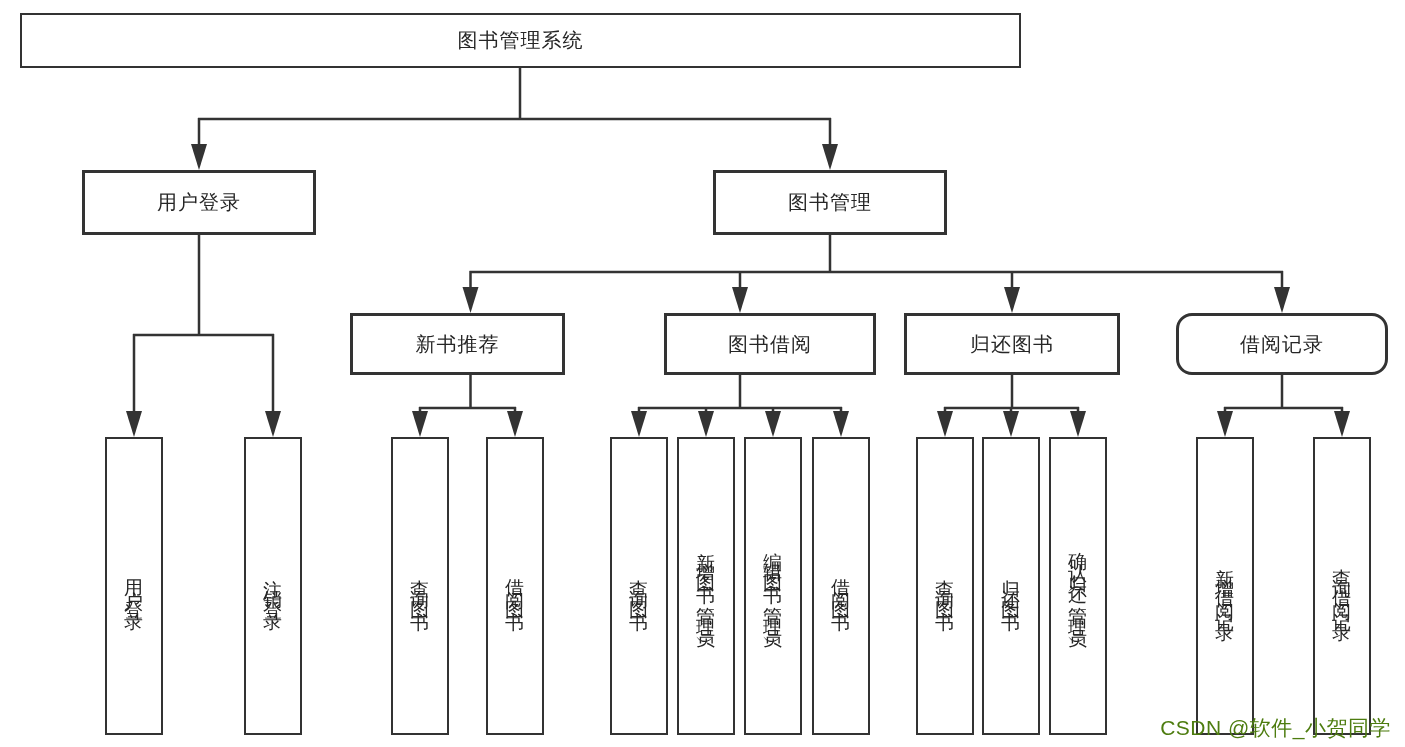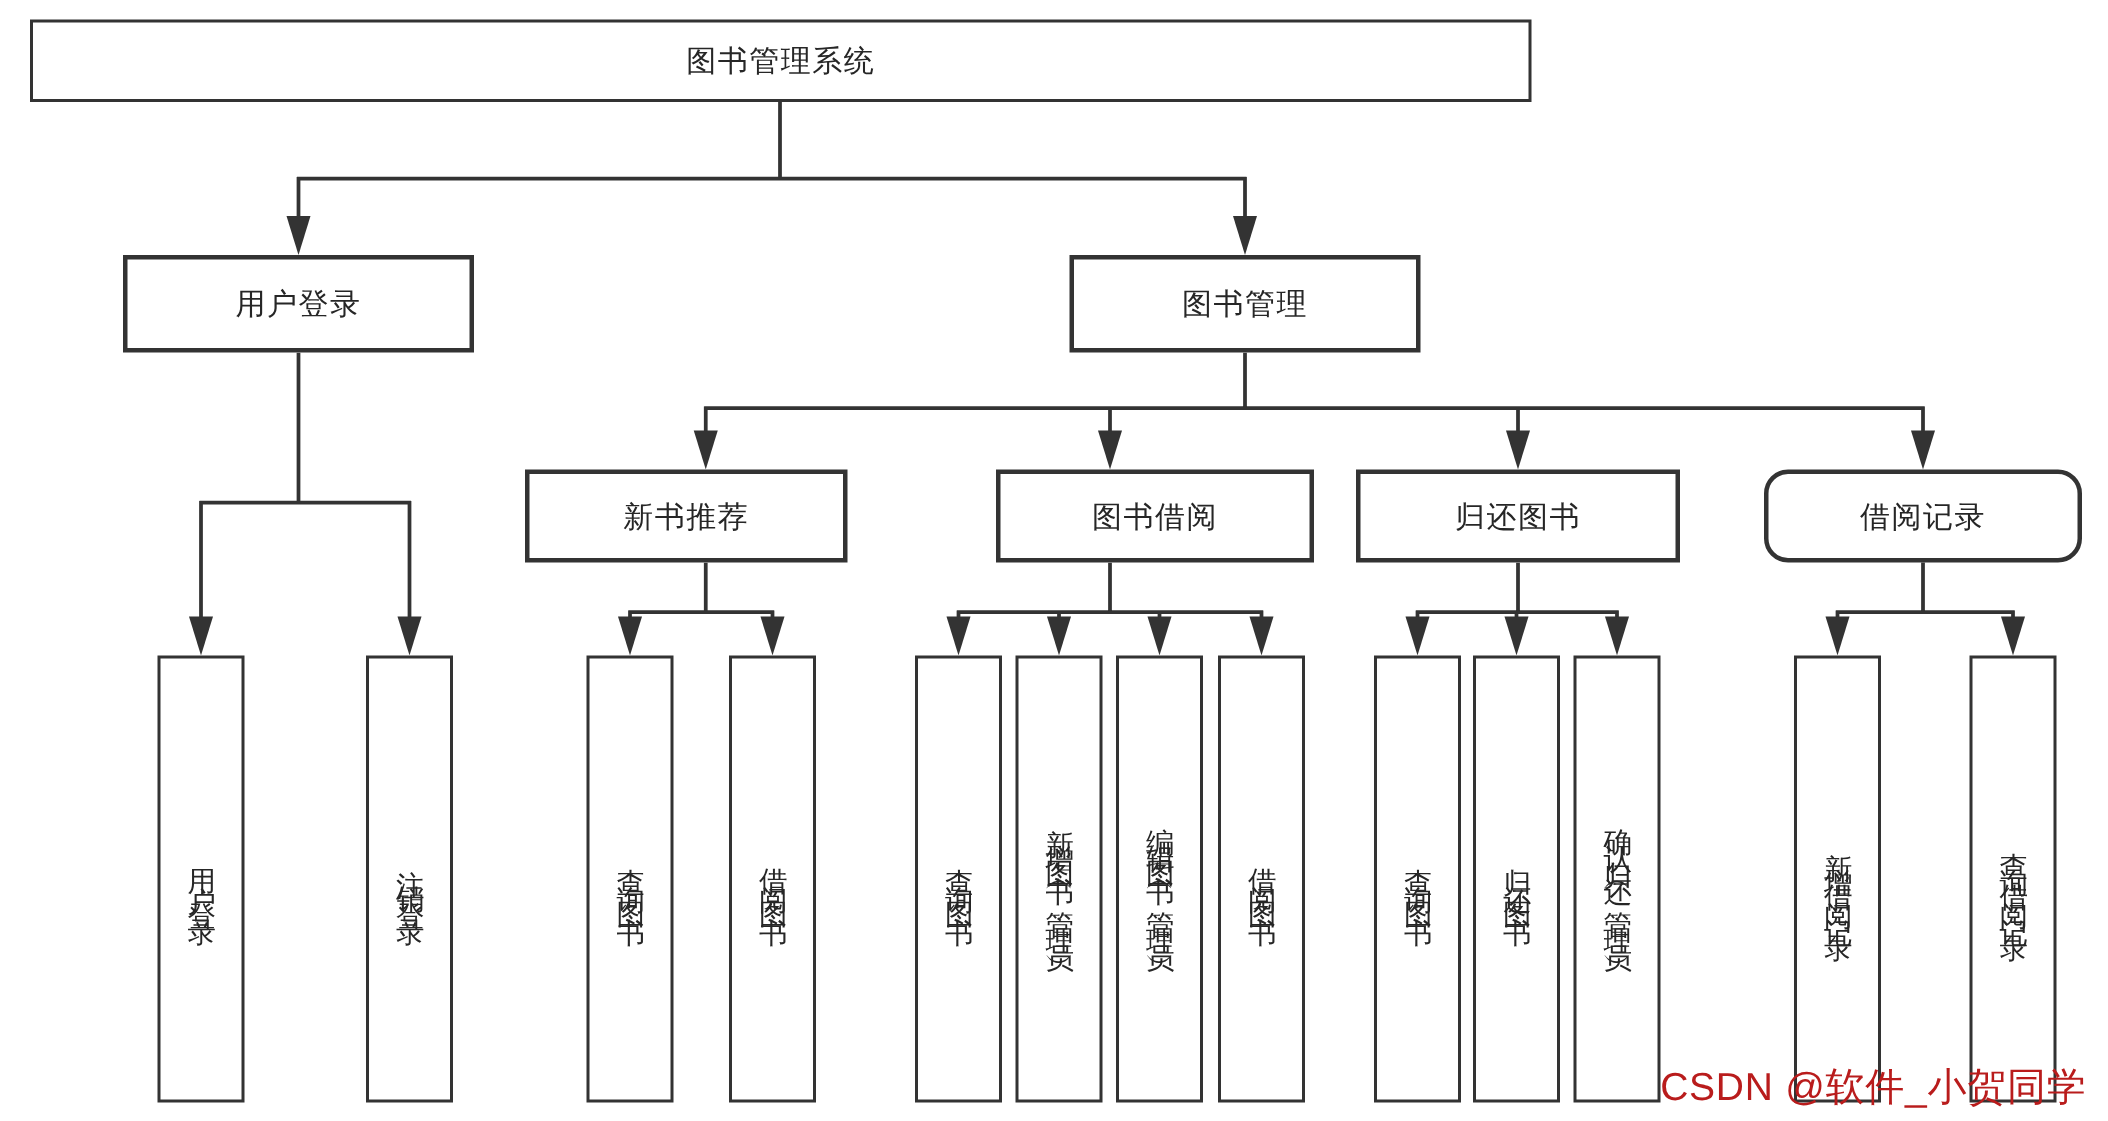--- a/index.html
+++ b/index.html
@@ -60,22 +60,22 @@
   .leaf  { top: 437px;  width: 58px; height: 298px; }
   .a0 { left: 105px; }  .a1 { left: 244px; }
   .b0 { left: 391px; }  .b1 { left: 486px; }
   .c0 { left: 610px; }  .c1 { left: 677px; }  .c2 { left: 744px; }  .c3 { left: 812px; }
   .d0 { left: 916px; }  .d1 { left: 982px; }  .d2 { left: 1049px; }
   .e0 { left: 1196px; } .e1 { left: 1313px; }
   .watermark {
     position: absolute;
     right: 14px;
     bottom: 5px;
-    font-size: 26px;
-    color: #b91c1c;
+    font-size: 21px;
+    color: #4d7c0f;
     letter-spacing: 0.5px;
     z-index: 3;
     white-space: nowrap;
   }
 </style>
 </head>
 <body>
 
 <div class="canvas">
 

